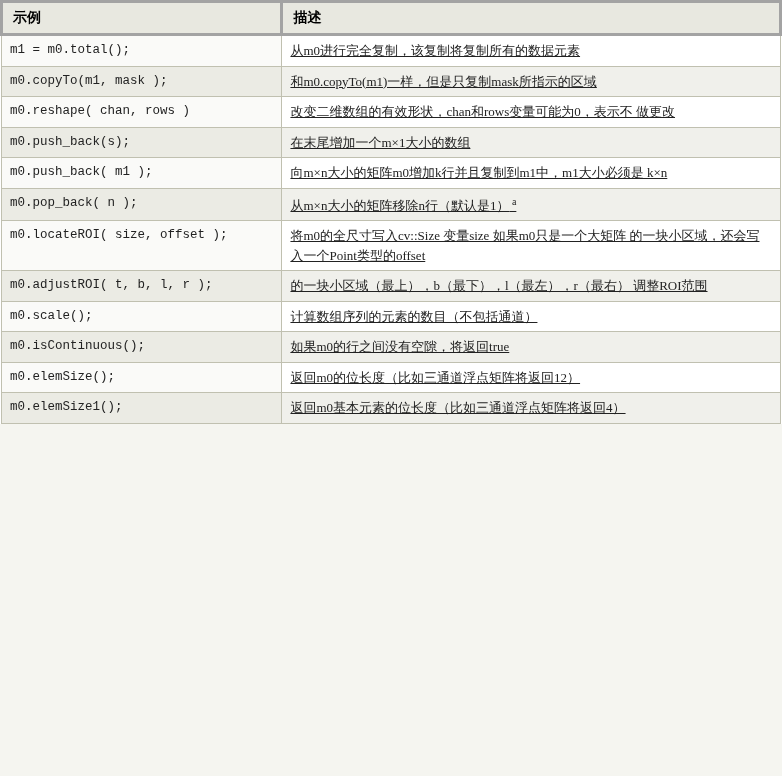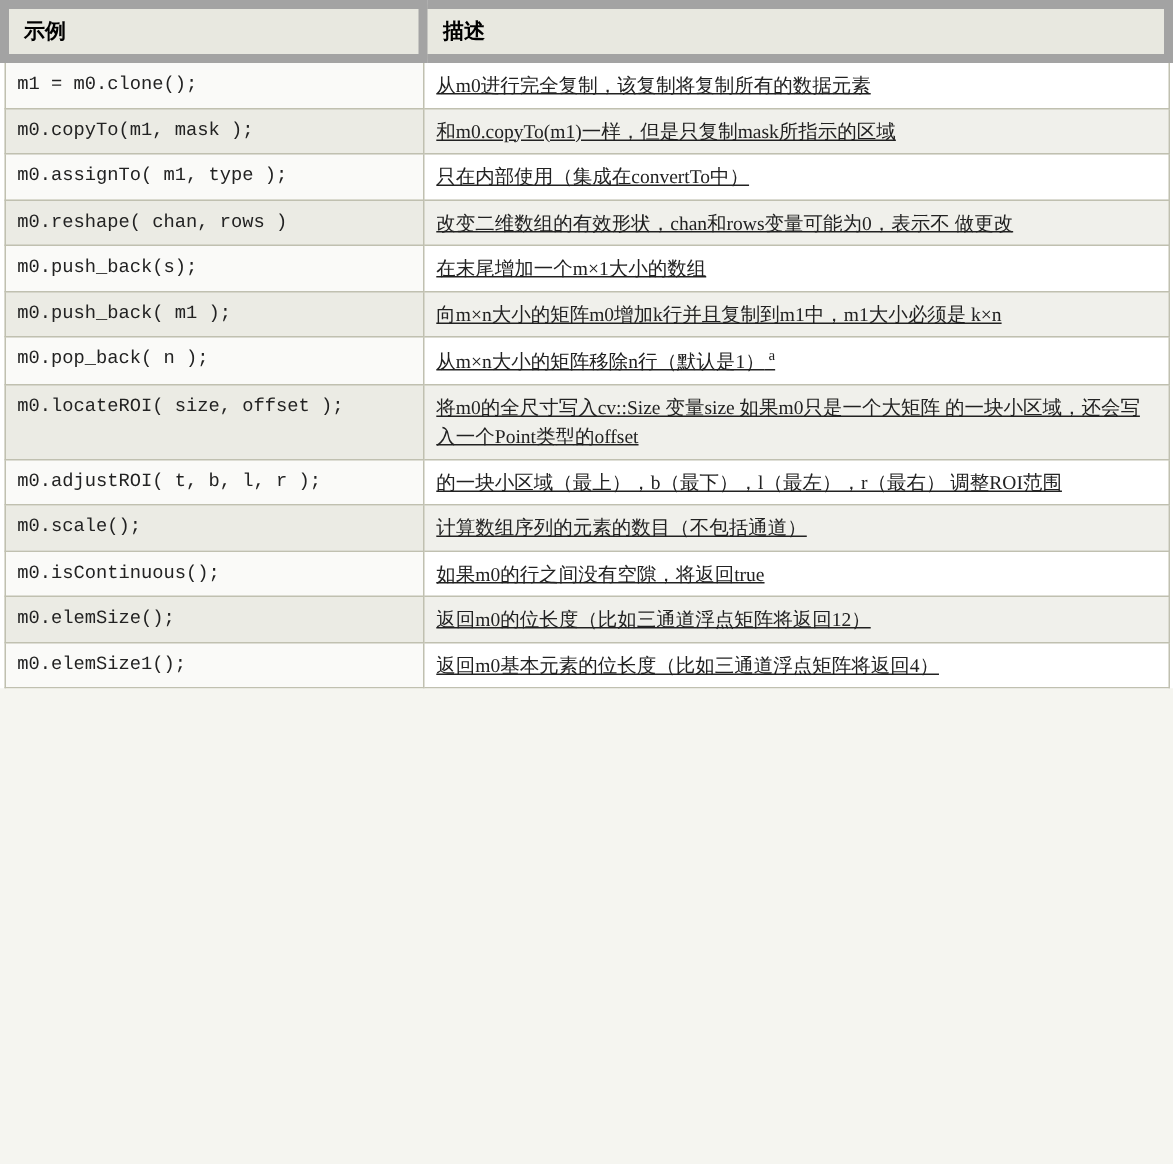--- a/index.html
+++ b/index.html
@@ -16,21 +16,21 @@
     table {
       width: 100%;
       border-collapse: collapse;
       background: #fff;
     }
     th {
       background: #e8e8e0;
       font-weight: bold;
       text-align: left;
       padding: 6px 10px;
-      border: 6px solid #a3a3a3;
+      border: 3px solid #a3a3a3;
       font-size: 14px;
     }
     td {
       border: 1px solid #c0c0b0;
       padding: 5px 8px;
       vertical-align: top;
       line-height: 1.5;
     }
     td.code {
       font-family: "Courier New", monospace;
@@ -62,30 +62,26 @@
 <div class="table-container">
   <table>
     <thead>
       <tr>
         <th>示例</th>
         <th>描述</th>
       </tr>
     </thead>
     <tbody id="table-body">
     <tr>
-          <td class="code">m1 = m0.clone();</td>
+          <td class="code">m1 = m0.total();</td>
           <td class="desc">从m0进行完全复制，该复制将复制所有的数据元素</td>
         </tr>
         <tr>
           <td class="code">m0.copyTo(m1, mask );</td>
           <td class="desc">和m0.copyTo(m1)一样，但是只复制mask所指示的区域</td>
-        </tr>
-        <tr>
-          <td class="code">m0.assignTo( m1, type );</td>
-          <td class="desc">只在内部使用（集成在convertTo中）</td>
         </tr>
         <tr>
           <td class="code">m0.reshape( chan, rows )</td>
           <td class="desc">改变二维数组的有效形状，chan和rows变量可能为0，表示不
 做更改</td>
         </tr>
         <tr>
           <td class="code">m0.push_back(s);</td>
           <td class="desc">在末尾增加一个m×1大小的数组</td>
         </tr>

